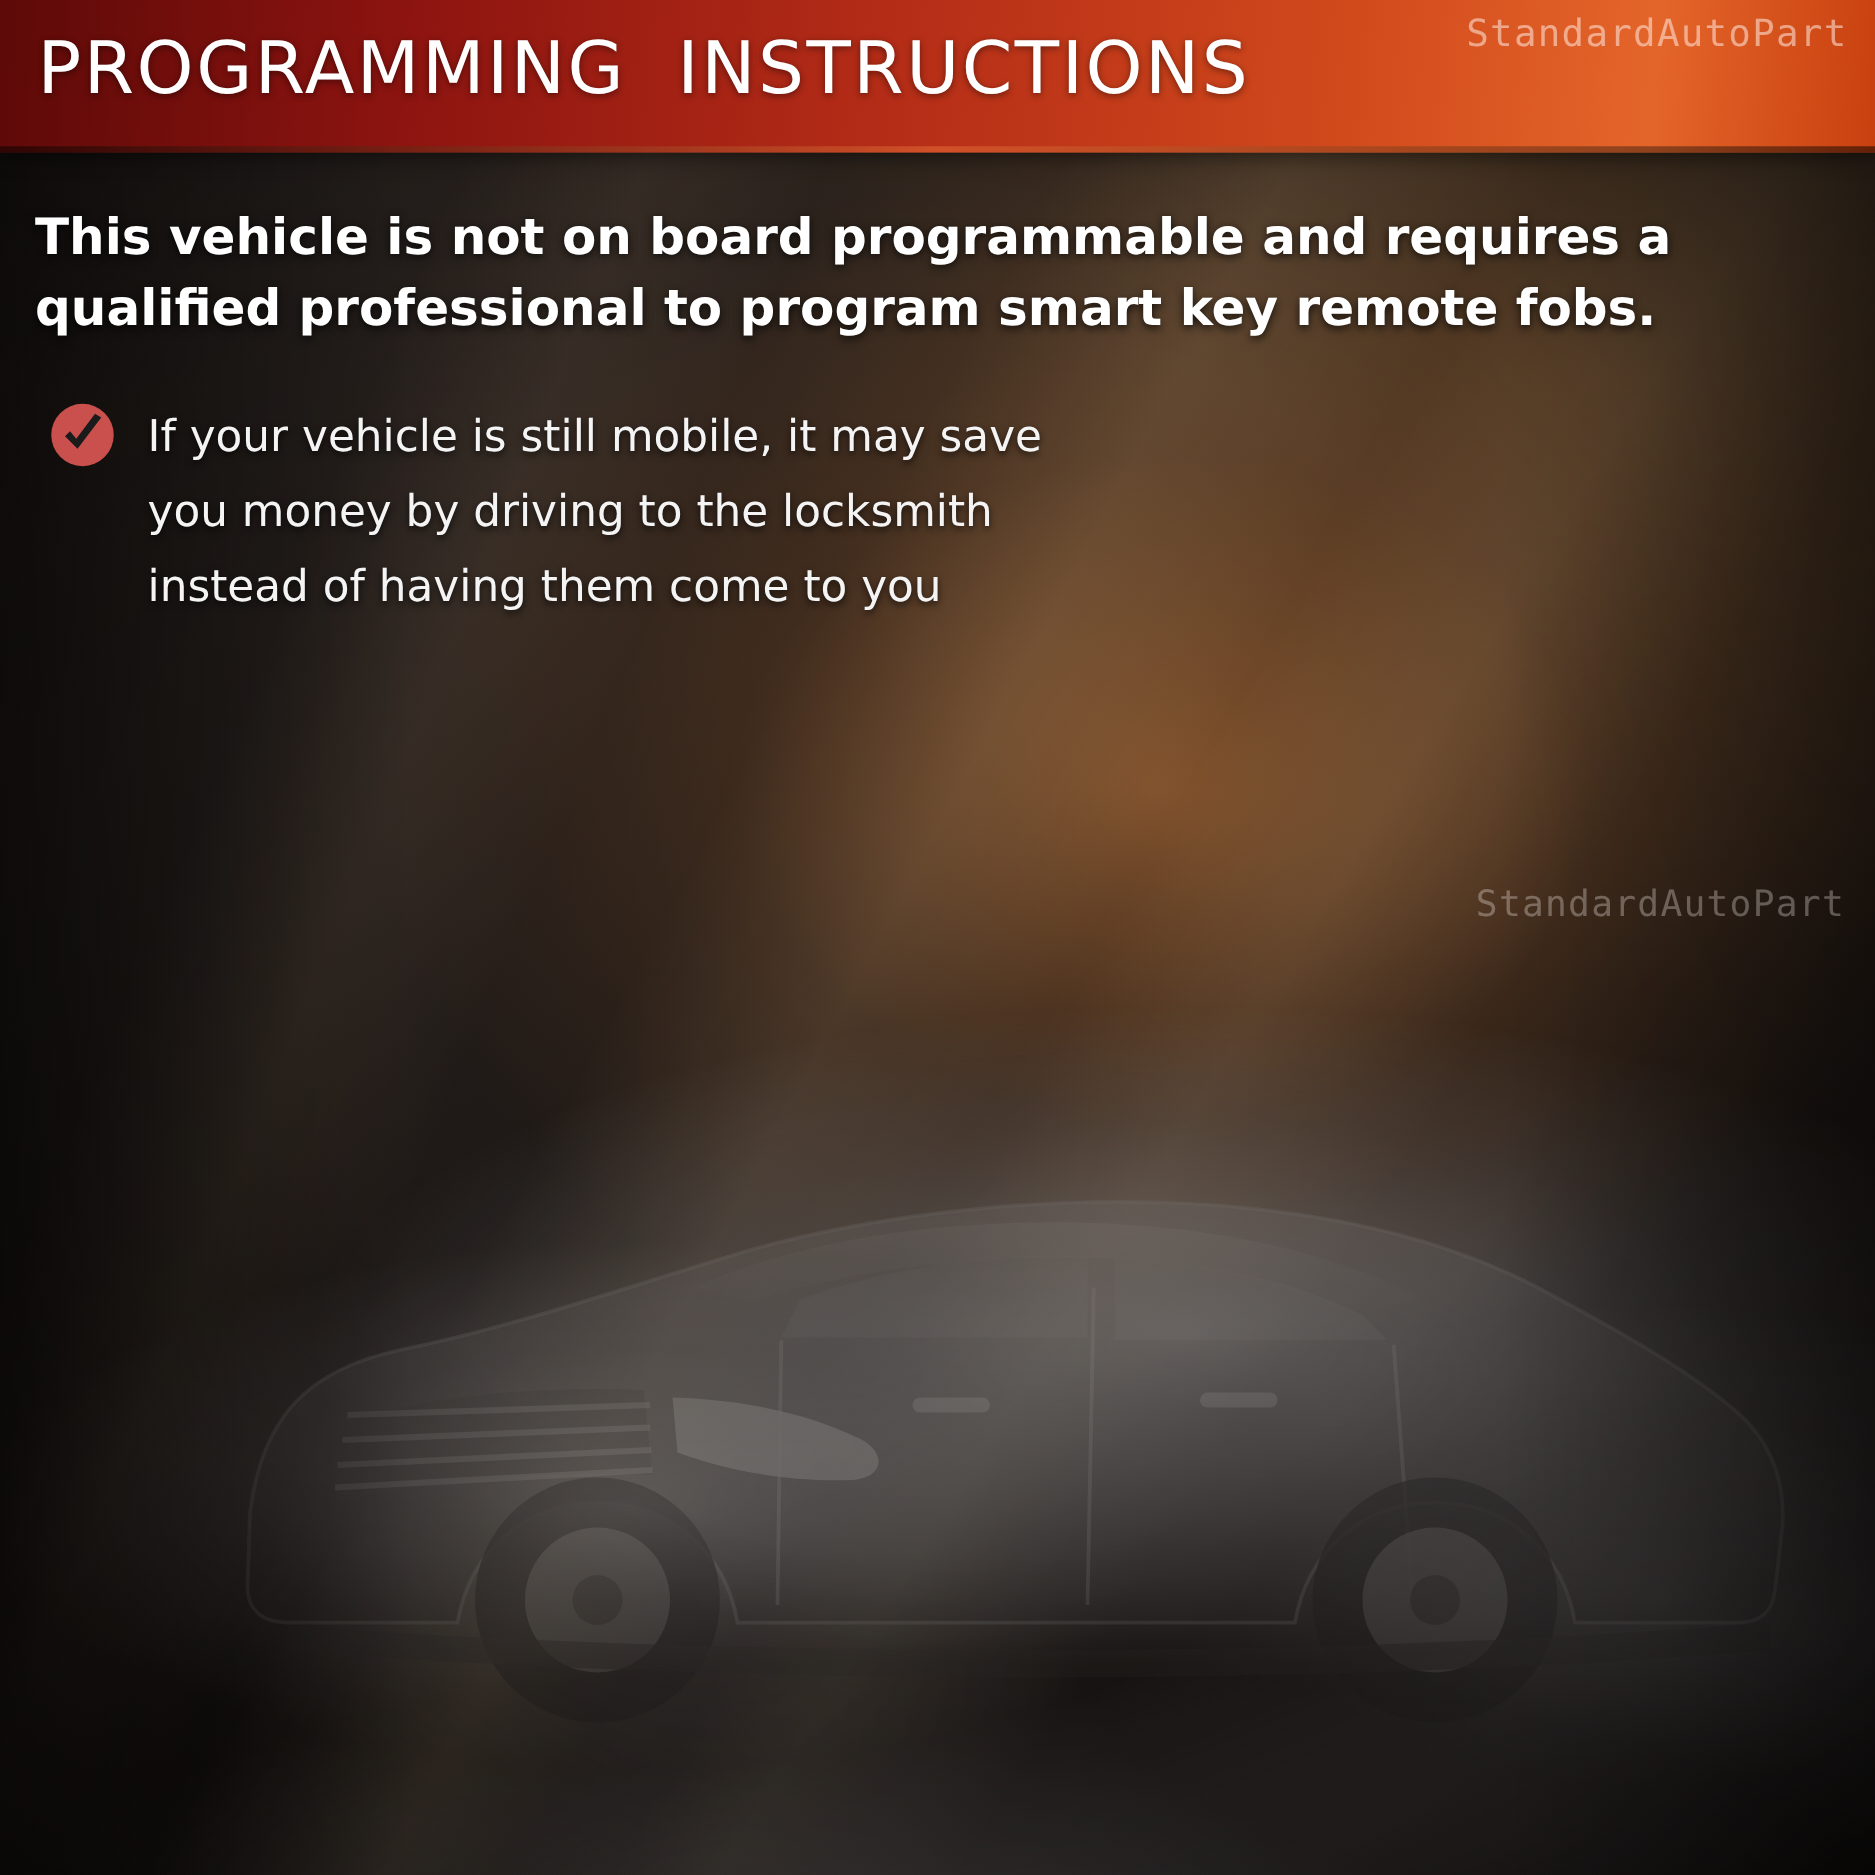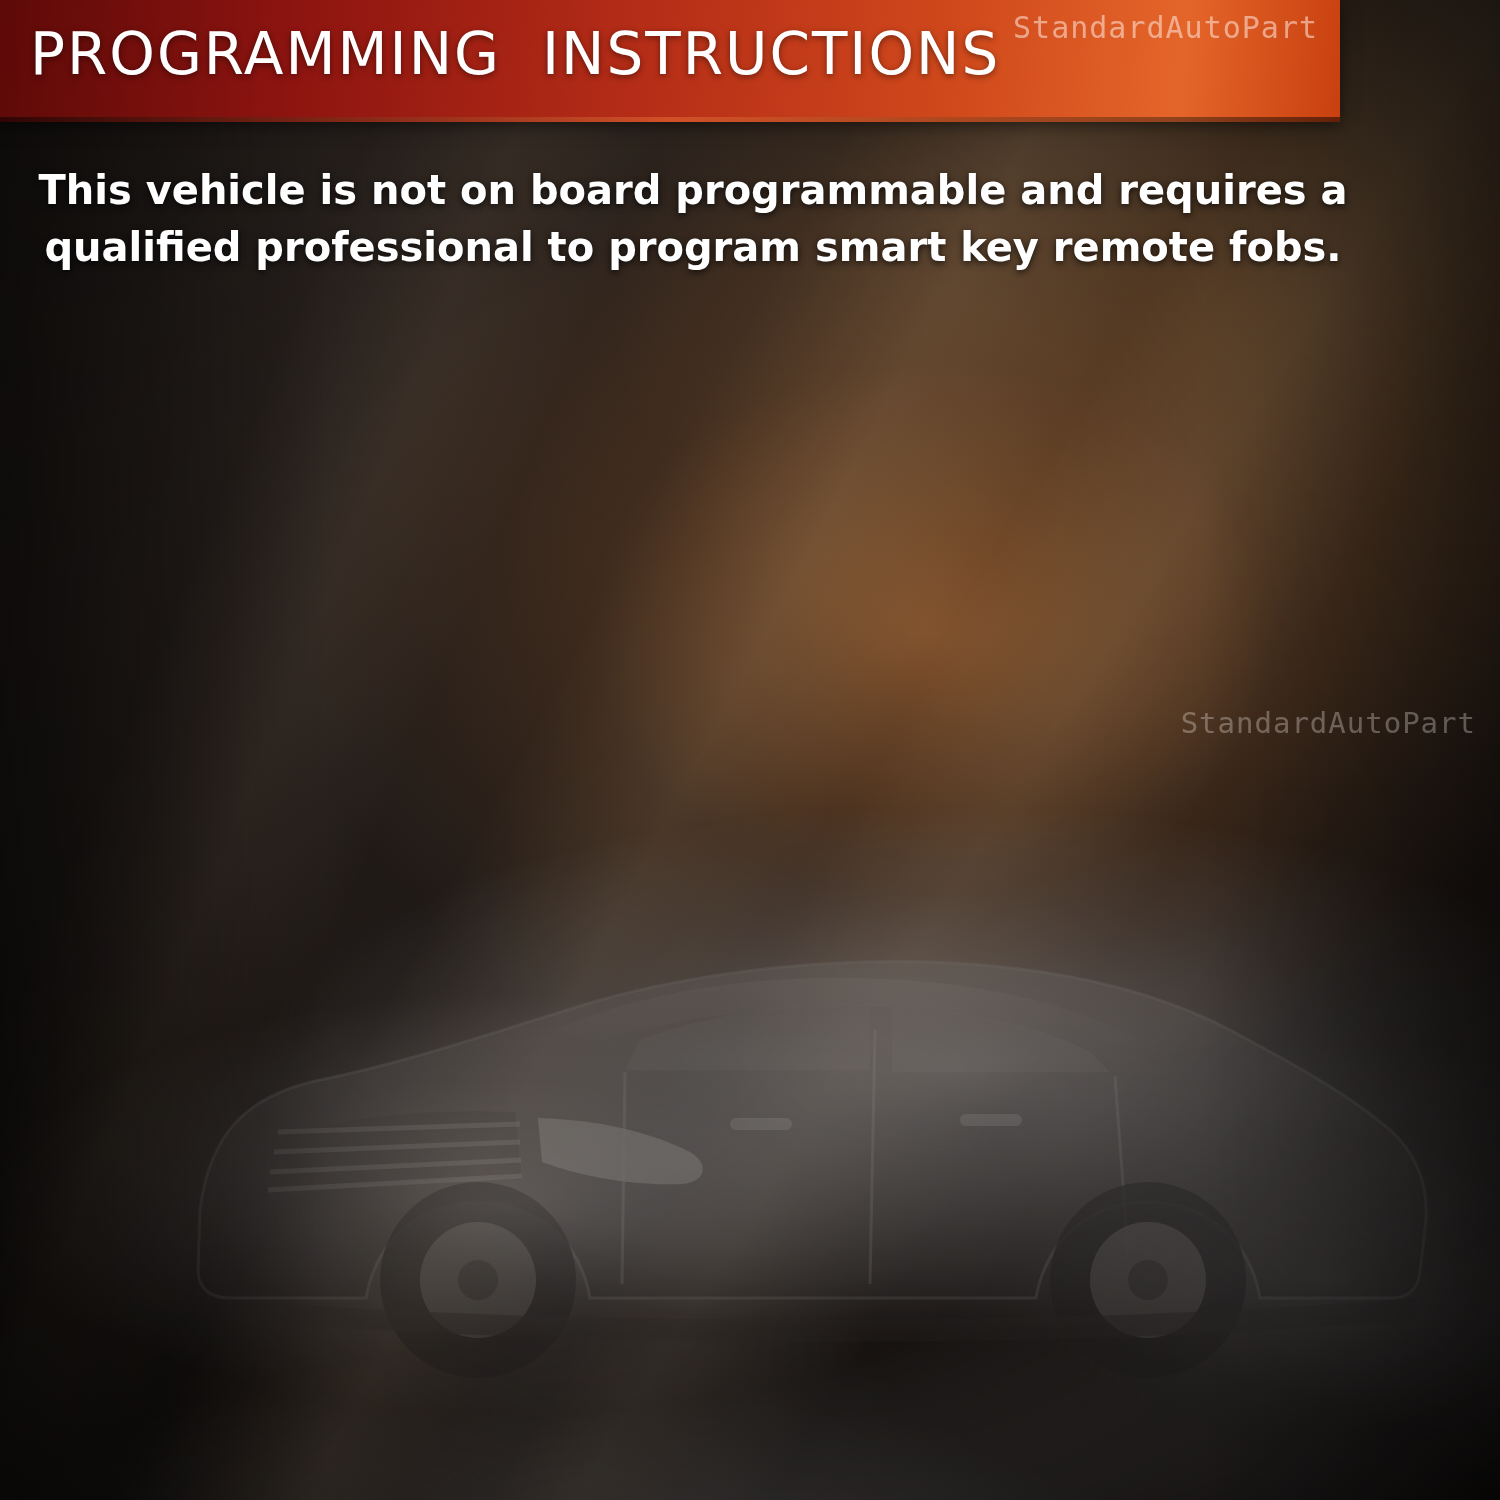--- a/index.html
+++ b/index.html
@@ -65,21 +65,21 @@
     opacity: 0.42;
     filter: blur(0.4px);
   }
   .car-wrap svg { width: 100%; height: 100%; display: block; }
 
   
   .header {
     position: absolute;
     left: 0;
     top: 0;
-    width: 1340px;
+    width: 1500px;
     height: 122px;
     background: linear-gradient(95deg, #5d0a08 0%, #8d1410 22%, #b52d17 48%, #d14a1c 72%, #e4652a 88%, #c8400f 100%);
     box-shadow: 0 3px 16px rgba(0,0,0,0.55);
   }
   .header::after {
     content: "";
     position: absolute;
     left: 0; right: 0; bottom: 0;
     height: 5px;
     background: linear-gradient(90deg, rgba(0,0,0,0.5), rgba(255,140,70,0.35), rgba(0,0,0,0.5));
@@ -115,21 +115,20 @@
     color: rgba(255,248,244,0.30);
   }
 
   
   .content {
     position: absolute;
     left: 0;
     top: 122px;
     width: 1500px;
     bottom: 0;
-    text-align: center;
   }
   .headline {
     position: absolute;
     left: 28px;
     top: 40px;
     width: 1330px;
     font-size: 40px;
     line-height: 1.42;
     font-weight: bold;
     color: #ffffff;
@@ -237,17 +236,26 @@
 
   <div class="brand-watermark">StandardAutoPart</div>
 
   <div class="content">
 
     <div class="headline">This vehicle is not on board programmable and requires a qualified professional to program smart key remote fobs.</div>
 
     <div class="bullets">
 
 
+      <div class="bullet">
+        <span class="check-icon">
+          <svg viewBox="0 0 52 52" xmlns="http://www.w3.org/2000/svg">
+            <circle cx="26" cy="26" r="25" fill="#c9504c"></circle>
+            <path d="M12 27 L22 37 L41 12 L36 9 L21 29 L16 23 Z" fill="#1b1b1b"></path>
+          </svg>
+        </span>
+        <div class="bullet-text"><span>If your vehicle is still mobile, it may save you money by driving to the locksmith instead of having them come to you</span><span class="hl"></span><span></span></div>
+      </div>
 
 
     </div>
   </div>
 </div>
 
 </body></html>

